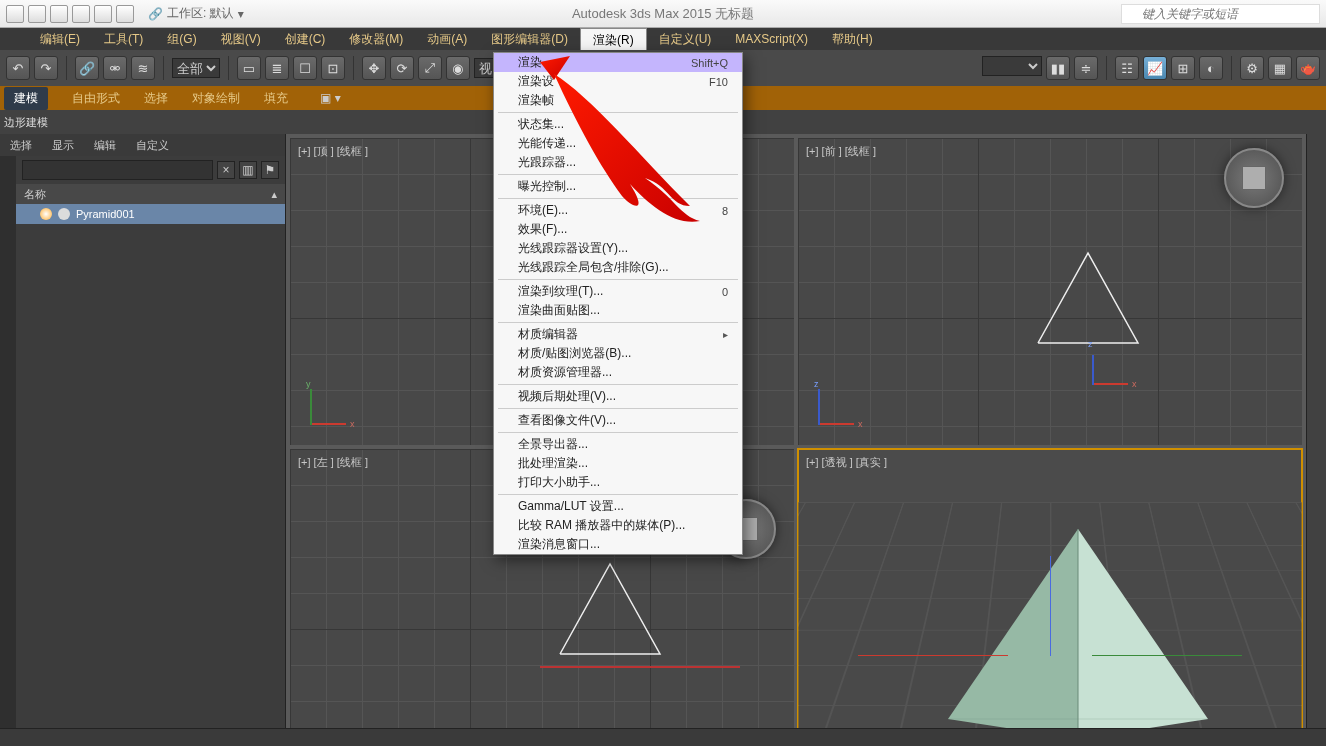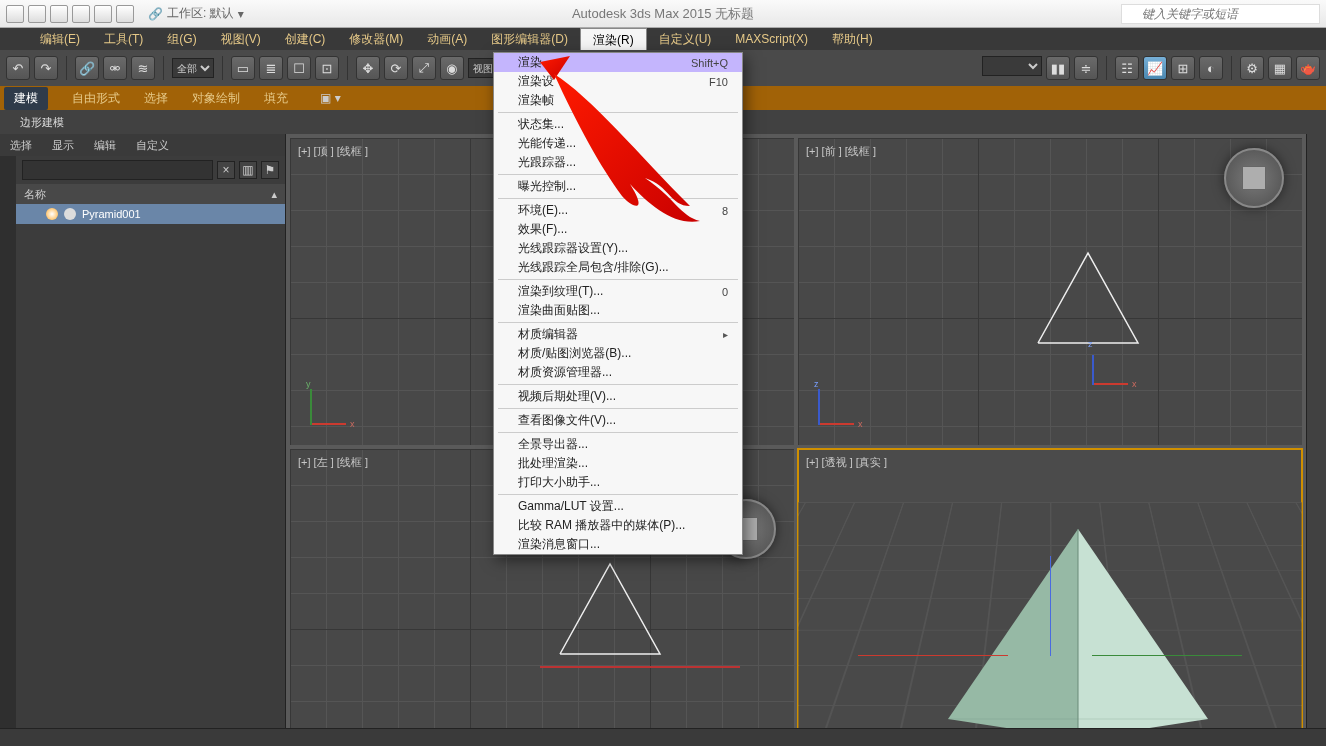--- a/index.html
+++ b/index.html
@@ -63,35 +63,35 @@
   }
   .tool-strip .tbtn {
     width:24px; height:24px;
     background:linear-gradient(#6a6a6a,#555);
     border:1px solid #333;
     border-radius:3px;
     display:flex; align-items:center; justify-content:center;
     font-size:13px; color:#ddd;
   }
   .tool-strip .sep { width:1px; height:24px; background:#333; margin:0 4px; }
-  .tool-strip .combo { background:#3a3a3a; color:#ccc; border:1px solid #222; font-size:10px; height:20px;}
+  .tool-strip .combo { background:#3a3a3a; color:#ccc; border:1px solid #222; font-size:13px; height:20px;}
   .tool-strip .right-group { margin-left:auto; display:flex; gap:4px; }
 
   
   .ribbon {
     display:flex;
     align-items:center;
     height:24px;
     background:#a16207;
     padding-left:4px;
     gap:24px;
   }
   .ribbon span { color:#e6c988; font-size:12px; }
   .ribbon .rib-active { background:#2f3b4a; padding:3px 10px; border-radius:2px; color:#fff; }
-  .sub-ribbon { display:flex; align-items:center; height:24px; background:#414141; padding-left:20px; gap:22px; }
+  .sub-ribbon { display:flex; align-items:center; height:24px; background:#414141; padding-left:4px; gap:22px; }
   .sub-ribbon span { color:#ddd; font-size:11px; }
 
   
   .main {
     display:flex;
     height:626px;
     background:#5a5a5a;
   }
 
   
@@ -102,21 +102,21 @@
     display:flex;
     flex-direction:column;
   }
   .scene-tabs { display:flex; height:22px; background:#3a3a3a; }
   .scene-tabs span { padding:0 10px; line-height:22px; color:#ccc; font-size:11px; }
   .scene-search { display:flex; align-items:center; padding:4px 6px; gap:4px; }
   .scene-search input { flex:1; height:20px; background:#333; border:1px solid #222; color:#ccc; padding:0 4px; }
   .scene-search .x { width:18px; height:18px; background:#444; border:1px solid #222; text-align:center; line-height:16px; color:#ccc;}
   .scene-header { display:flex; align-items:center; height:20px; background:#484848; padding:0 8px; font-size:11px; color:#ccc; justify-content:space-between;}
   .scene-item {
-    display:flex; align-items:center; padding:4px 30px;
+    display:flex; align-items:center; padding:4px 24px;
     background:#6a86a8; color:#fff; font-size:11px; gap:6px;
   }
   .scene-item .bulb { width:12px;height:12px;border-radius:50%;background:radial-gradient(#fff,#ffae34);}
   .scene-item .icon { width:12px;height:12px;border-radius:50%;background:#dcdcdc;}
   .scene-left-dock { width:16px; background:#2f2f2f; }
   .scene-panel-inner { display:flex; flex:1; }
 
   
   .viewports { flex:1; position:relative; display:grid; grid-template-columns:1fr 1fr; grid-template-rows:1fr 1fr; gap:4px; padding:4px; }
   .viewport { background:#4b4b4b; position:relative; overflow:hidden; }

